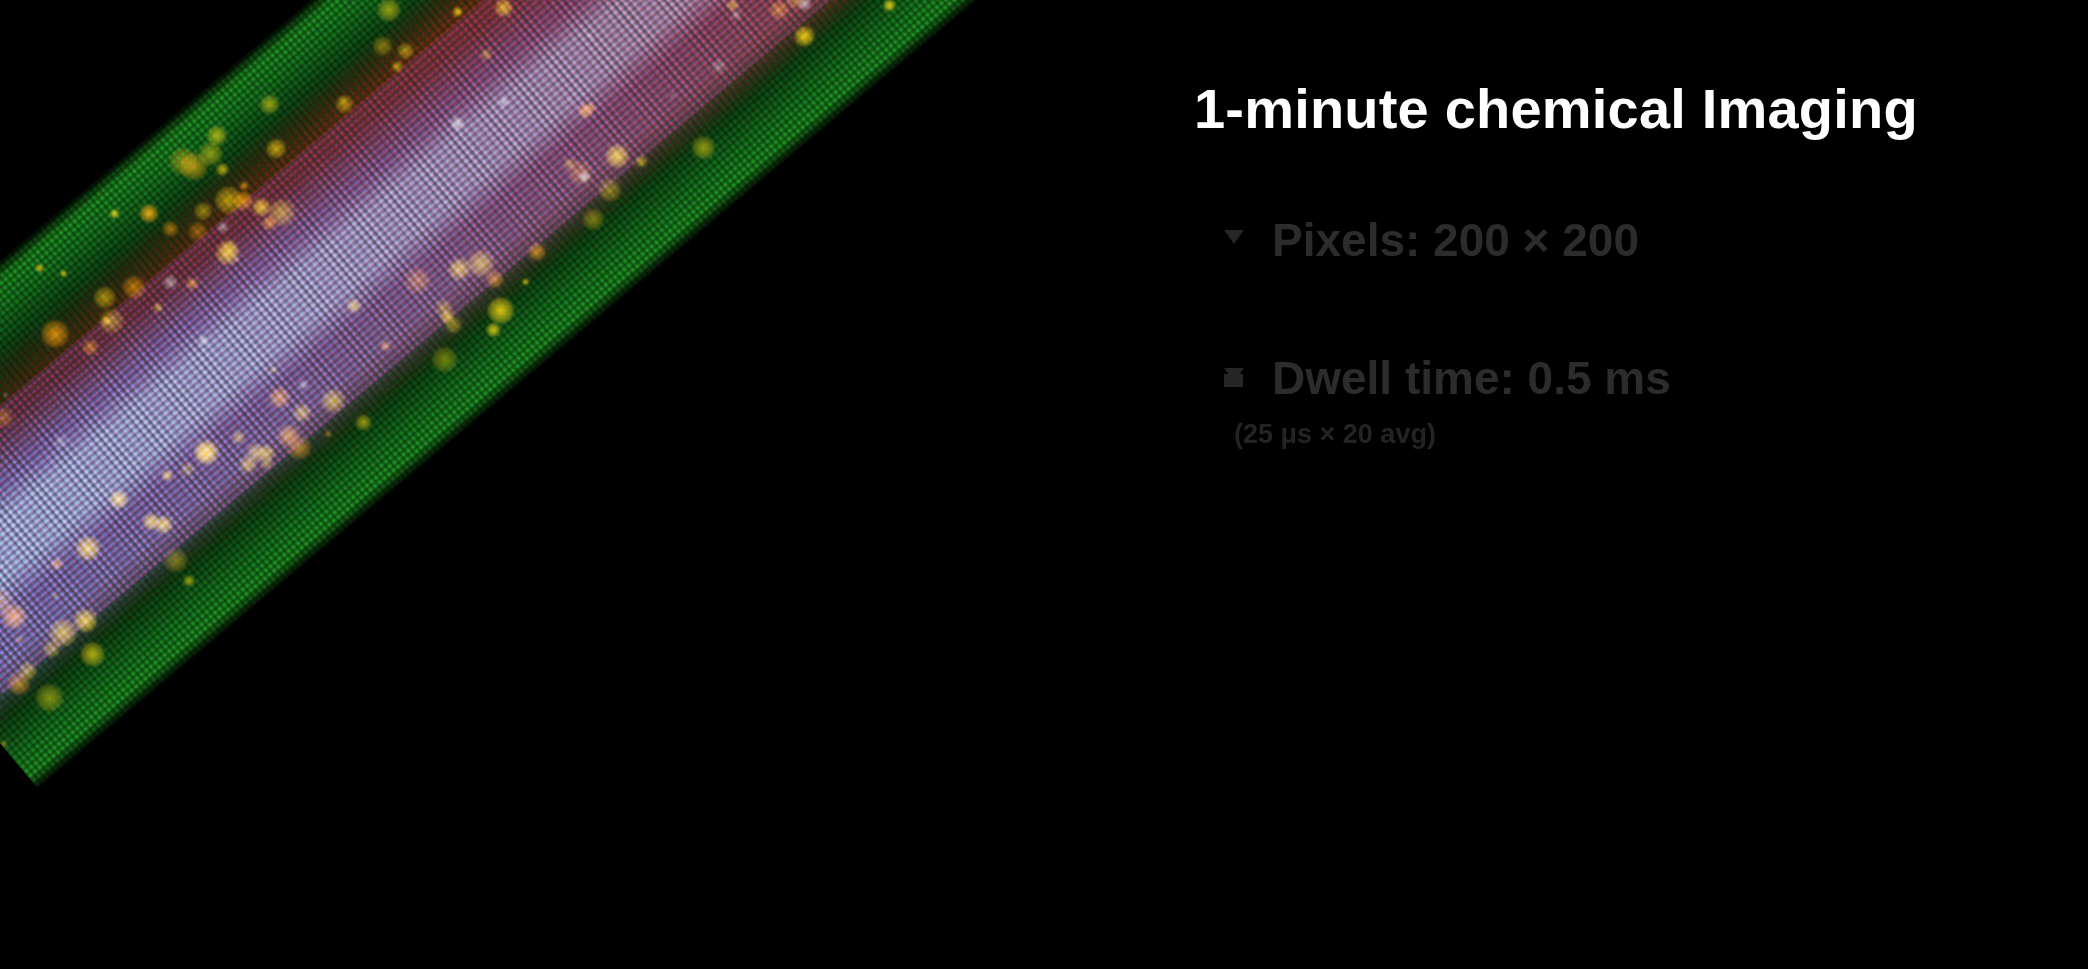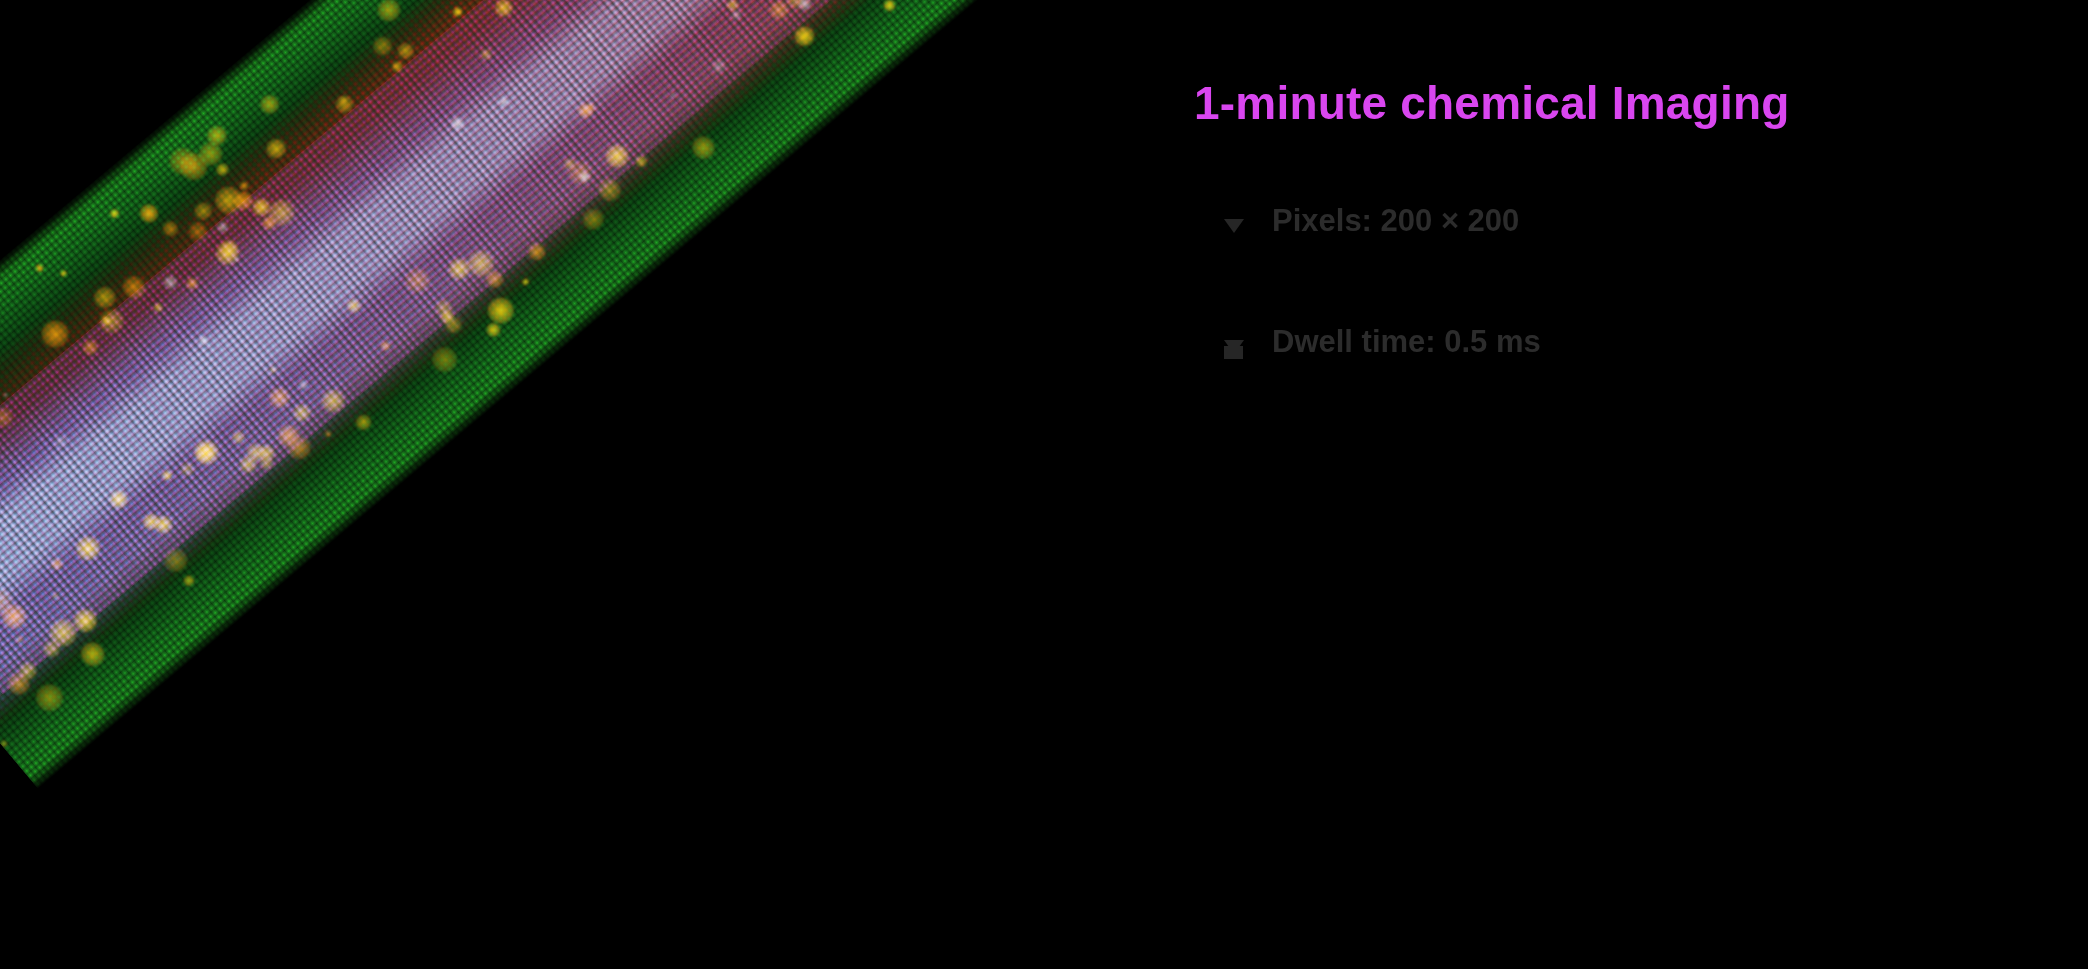--- a/index.html
+++ b/index.html
@@ -205,22 +205,22 @@
   #text-pane {
     position: relative;
     flex: 1 1 auto;
     height: 969px;
     background: #000000;
     padding: 78px 60px 0 98px;
     box-sizing: border-box;
   }
 
   #slide-title {
-    color: #d946ef;
-    font-size: 46px;
+    color: #ffffff;
+    font-size: 56px;
     font-weight: 700;
     letter-spacing: .2px;
     line-height: 1.1;
     margin: 0 0 74px 0;
     white-space: nowrap;
   }
 
   .bullet-list {
     list-style: none;
     margin: 0;
@@ -251,21 +251,21 @@
   
   .marker-sq {
     width: 19px;
     height: 13px;
     background: #262626;
     top: 22px;
   }
 
   .bullet-main {
     color: #2c2c2c;
-    font-size: 31px;
+    font-size: 46px;
     font-weight: 700;
     line-height: 1.15;
     margin: 0;
     white-space: nowrap;
   }
   .bullet-sub {
     color: #242424;
     font-size: 27px;
     font-weight: 700;
     line-height: 1.45;
@@ -426,17 +426,18 @@
         <p class="bullet-main">Pixels: 200 × 200</p>
       </li>
 
       <li class="bullet-item">
         <span class="bullet-marker marker-tri"></span>
       </li>
 
       <li class="bullet-item">
         <span class="bullet-marker marker-sq"></span>
         <p class="bullet-main">Dwell time: 0.5 ms</p>
+        <p class="bullet-sub">(25 μs × 20 avg)</p>
       </li>
 
     </ul>
   </div>
 </div>
 
 </body></html>

